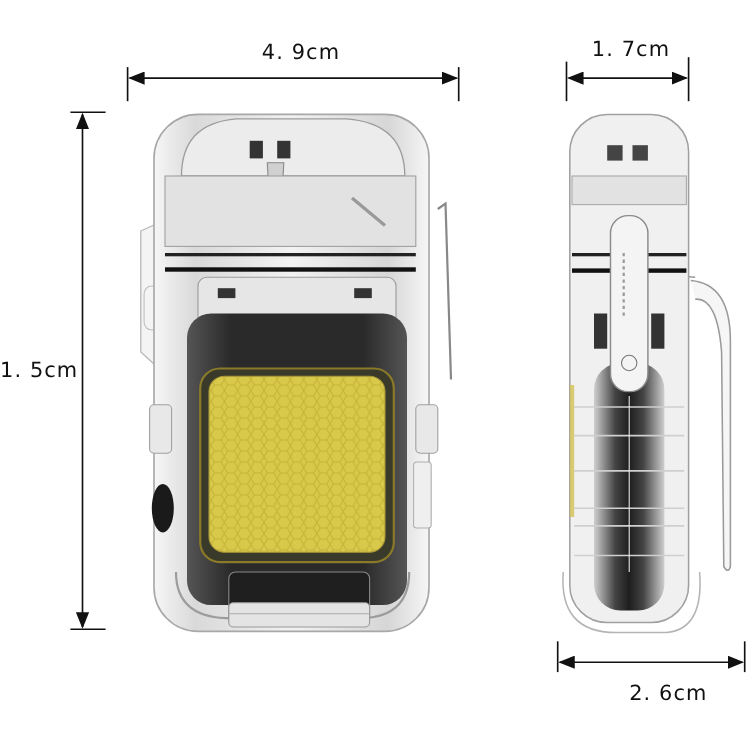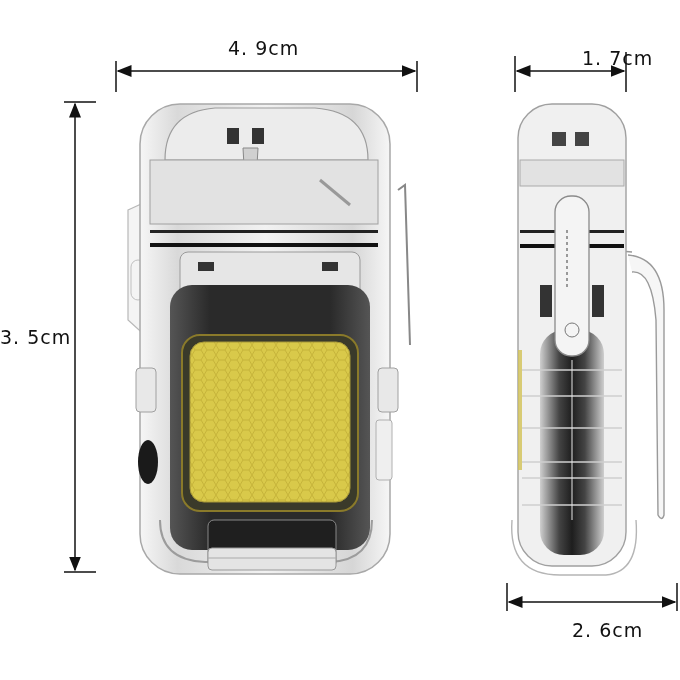--- a/index.html
+++ b/index.html
@@ -1,20 +1,20 @@
 <!DOCTYPE html>
 <html><head>
 <meta charset="utf-8">
 <style>
   html, body { margin: 0; padding: 0; background: #ffffff; }
   body { width: 680px; height: 680px; position: relative; overflow: hidden; font-family: "DejaVu Sans", sans-serif; }
   .canvas { position: absolute; left: 0; top: 0; width: 680px; height: 680px; }
   .dim-label { position: absolute; font-family: "DejaVu Sans", sans-serif; font-size: 19px; color: #111; letter-spacing: 1px; white-space: nowrap; }
-  #lbl-width { left: 228px; top: 37px; text-align: center; }
-  #lbl-depth { left: 538px; top: 47px; margin-left: 44px; }
+  #lbl-width { left: 238px; top: 37px; text-align: center; }
+  #lbl-depth { left: 538px; top: 34px; }
   #lbl-height { left: 0px; top: 326px; }
   #lbl-clip-depth { left: 572px; top: 619px; }
 </style>
 </head>
 <body>
 
 <div class="canvas">
   <svg width="680" height="680" viewBox="0 0 680 680" xmlns="http://www.w3.org/2000/svg">
     <defs>
       <marker id="arr" markerWidth="10" markerHeight="8" refX="9" refY="4" orient="auto-start-reverse">
@@ -140,15 +140,15 @@
         <line x1="522" y1="505" x2="622" y2="505"></line>
       </g>
       <line x1="572" y1="360" x2="572" y2="520" stroke="#e8e8e8" stroke-width="1"></line>
 
       <rect x="518" y="350" width="4" height="120" fill="#d2c255" opacity="0.8"></rect>
     </g>
   </svg>
 
   <div class="dim-label" id="lbl-width">4. 9cm</div>
   <div class="dim-label" id="lbl-depth">1. 7cm</div>
-  <div class="dim-label" id="lbl-height">3. 5cm</div>
+  <div class="dim-label" id="lbl-height">1. 5cm</div>
   <div class="dim-label" id="lbl-clip-depth">2. 6cm</div>
 </div>
 
 </body></html>

